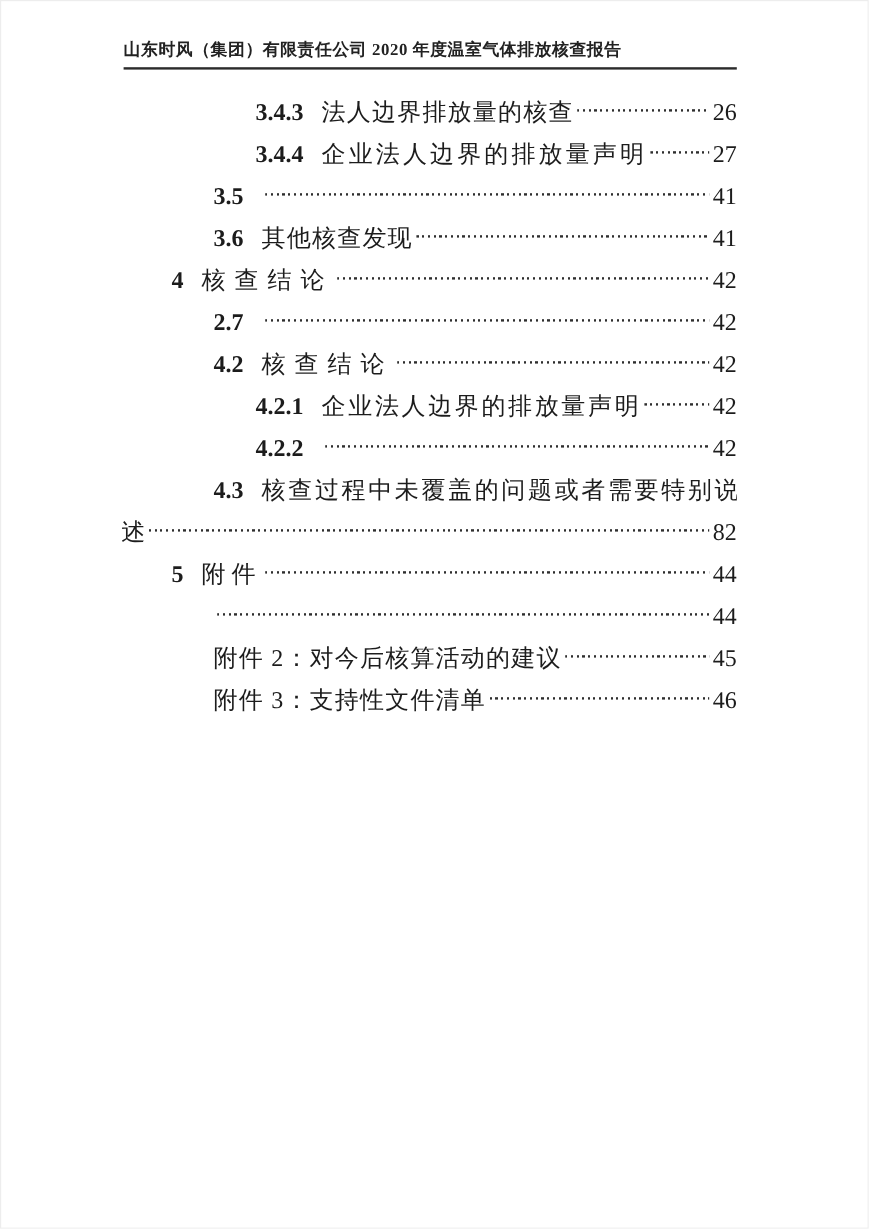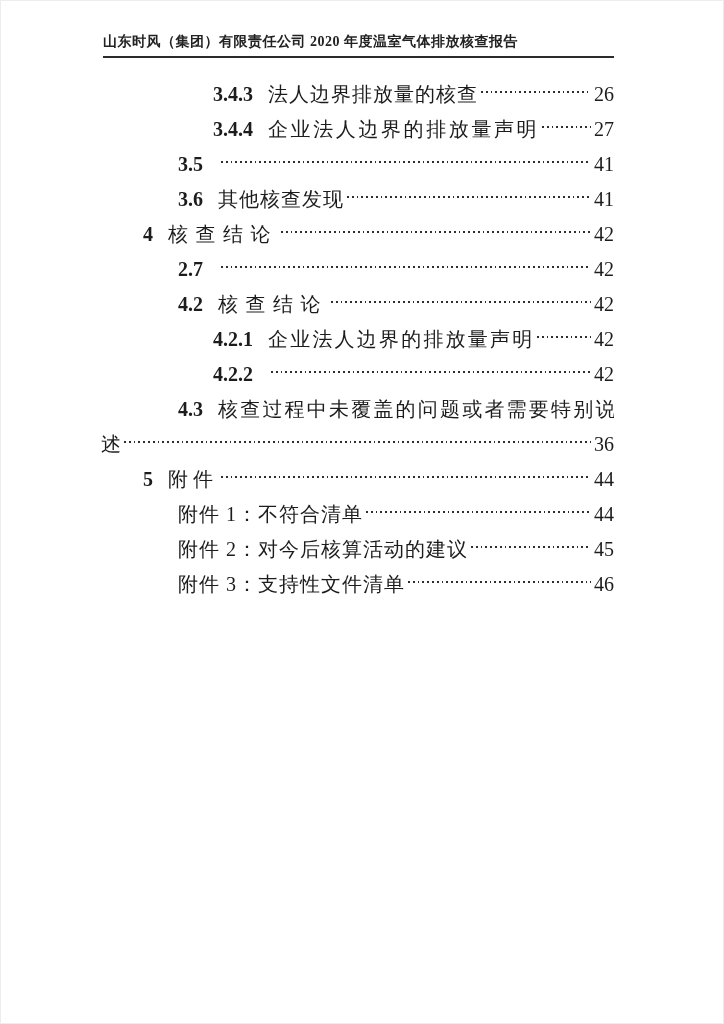--- a/index.html
+++ b/index.html
@@ -115,32 +115,31 @@
     <div class="row lvl2 ls2 noleader">
       <span class="num">4.3</span>
       <span class="title">核查过程中未覆盖的问题或者需要特别说明的问题描</span>
       <span class="leader"></span>
       <span class="pg"></span>
     </div>
 
     <div class="row lvl0 ls0">
       <span class="title">述</span>
       <span class="leader"></span>
-      <span class="pg">36</span>
+      <span class="pg">82</span>
     </div>
 
     <div class="row lvl1 ls5">
       <span class="num">5</span>
       <span class="title">附件</span>
       <span class="leader"></span>
       <span class="pg">44</span>
     </div>
 
     <div class="row lvl2 ls1">
-      <span class="title">附件 1：不符合清单</span>
       <span class="leader"></span>
       <span class="pg">44</span>
     </div>
 
     <div class="row lvl2 ls1">
       <span class="title">附件 2：对今后核算活动的建议</span>
       <span class="leader"></span>
       <span class="pg">45</span>
     </div>
 

